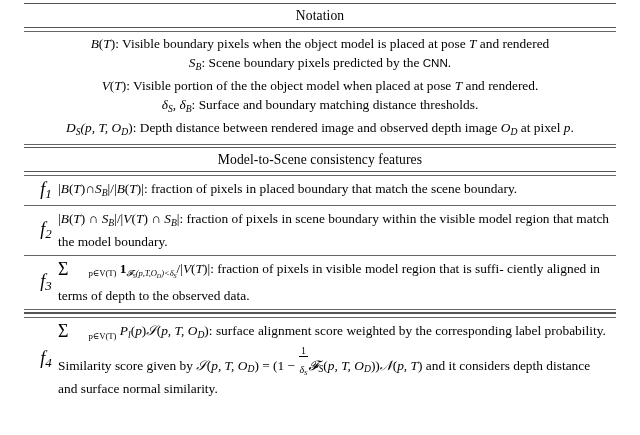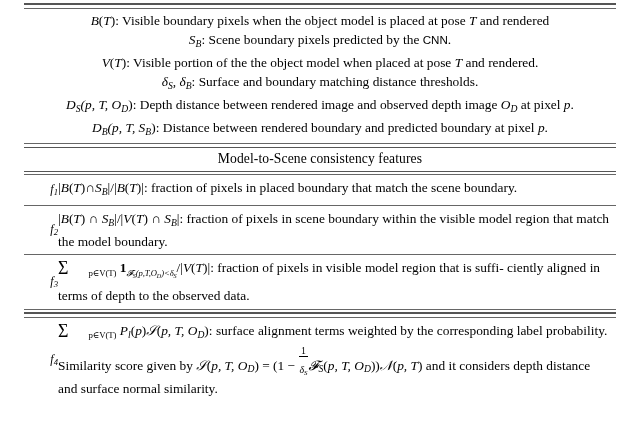--- a/index.html
+++ b/index.html
@@ -65,23 +65,23 @@
 
   
   .frow {
     display: flex;
     align-items: center;
     padding: 3px 0 3px 0;
   }
   .frow.tall { align-items: center; }
   .fkey {
     flex: 0 0 34px;
-    text-align: right;
+    text-align: center;
     padding-left: 10px;
-    font-size: 12px;
+    font-size: 18px;
     box-sizing: border-box;
   }
   .fbody {
     flex: 1 1 auto;
     font-size: 13.4px;
     line-height: 19.6px;
     text-align: left;
     padding-right: 4px;
   }
 
@@ -135,20 +135,21 @@
   }
 </style>
 </head>
 <body>
 
 <div class="page">
   <div class="table-wrap">
 
     <div class="rule"></div>
 
+    <div class="section-head">Notation</div>
 
     <div class="rule"></div>
     <div class="rule-gap"></div>
     <div class="rule-thin"></div>
 
     <div class="notation-block">
 
       <div class="notation-line">
         <span class="mi">B</span><span class="mup">(</span><span class="mi">T</span><span class="mup">)</span><span>: Visible boundary pixels when the object model is placed at pose </span><span class="mi">T</span><span> and rendered</span>
       </div>
@@ -162,23 +163,20 @@
       </div>
 
       <div class="notation-line">
         <span class="mi">δ</span><sub>S</sub><span>, </span><span class="mi">δ</span><sub>B</sub><span>: Surface and boundary matching distance thresholds.</span>
       </div>
 
       <div class="notation-line">
         <span class="mcal">D</span><sub>S</sub><span class="mi">(p, T, O</span><sub>D</sub><span class="mup">)</span><span>: Depth distance between rendered image and observed depth image </span><span class="mi">O</span><sub>D</sub><span> at pixel </span><span class="mi">p</span><span>.</span>
       </div>
 
-      <div class="notation-line">
-        <span class="mcal">D</span><sub>B</sub><span class="mi">(p, T, S</span><sub>B</sub><span class="mup">)</span><span>: Distance between rendered boundary and predicted boundary at pixel </span><span class="mi">p</span><span>.</span>
-      </div>
 
     </div>
 
     <div class="rule-thin"></div>
     <div class="rule-gap"></div>
     <div class="rule"></div>
 
     <div class="section-head">Model-to-Scene consistency features</div>
 
     <div class="rule"></div>
@@ -227,20 +225,20 @@
     <div class="rule"></div>
     <div class="rule-gap"></div>
     <div class="rule-thin"></div>
 
     <div class="frow tall">
       <div class="fkey">
         <span class="mi">f</span><sub>4</sub>
       </div>
       <div class="fbody">
         <span class="sum">Σ</span><span class="sumsub">p∈V(T)</span>
-        <span class="mi">P</span><sub>l</sub><span class="mup">(</span><span class="mi">p</span><span class="mup">)</span><span class="mcal">𝒮</span><span class="mup">(</span><span class="mi">p, T, O</span><sub>D</sub><span class="mup">)</span><span>: surface alignment terms weighted by the corresponding label</span>
+        <span class="mi">P</span><sub>l</sub><span class="mup">(</span><span class="mi">p</span><span class="mup">)</span><span class="mcal">𝒮</span><span class="mup">(</span><span class="mi">p, T, O</span><sub>D</sub><span class="mup">)</span><span>: surface alignment score weighted by the corresponding label</span>
         <span>probability. Similarity score given by </span><span class="mcal">𝒮</span><span class="mup">(</span><span class="mi">p, T, O</span><sub>D</sub><span class="mup">) = (1 − </span><span class="frac"><span class="num">1</span><span class="den">δ<sub style="font-size:.7em">S</sub></span></span><span class="mcal">𝓕</span><sub>S</sub><span class="mup">(</span><span class="mi">p, T, O</span><sub>D</sub><span class="mup">))</span><span class="mcal">𝒩</span><span class="mup">(</span><span class="mi">p, T</span><span class="mup">)</span><span> and</span>
         <span>it considers depth distance and surface normal similarity.</span>
       </div>
     </div>
 
   </div>
 </div>
 
 </body></html>

